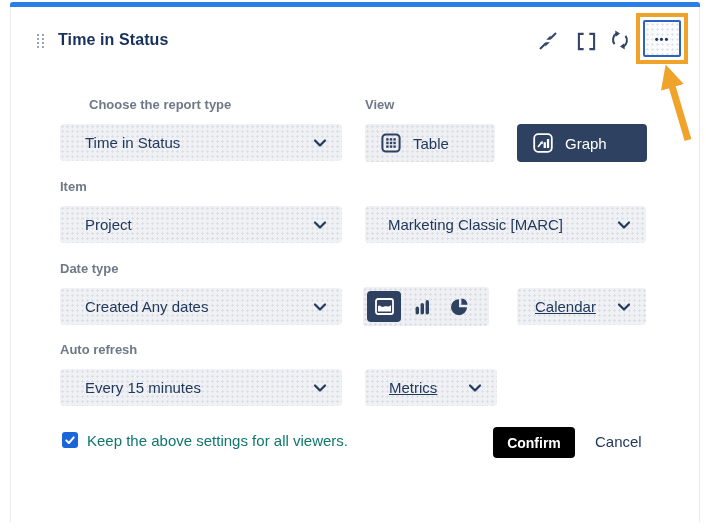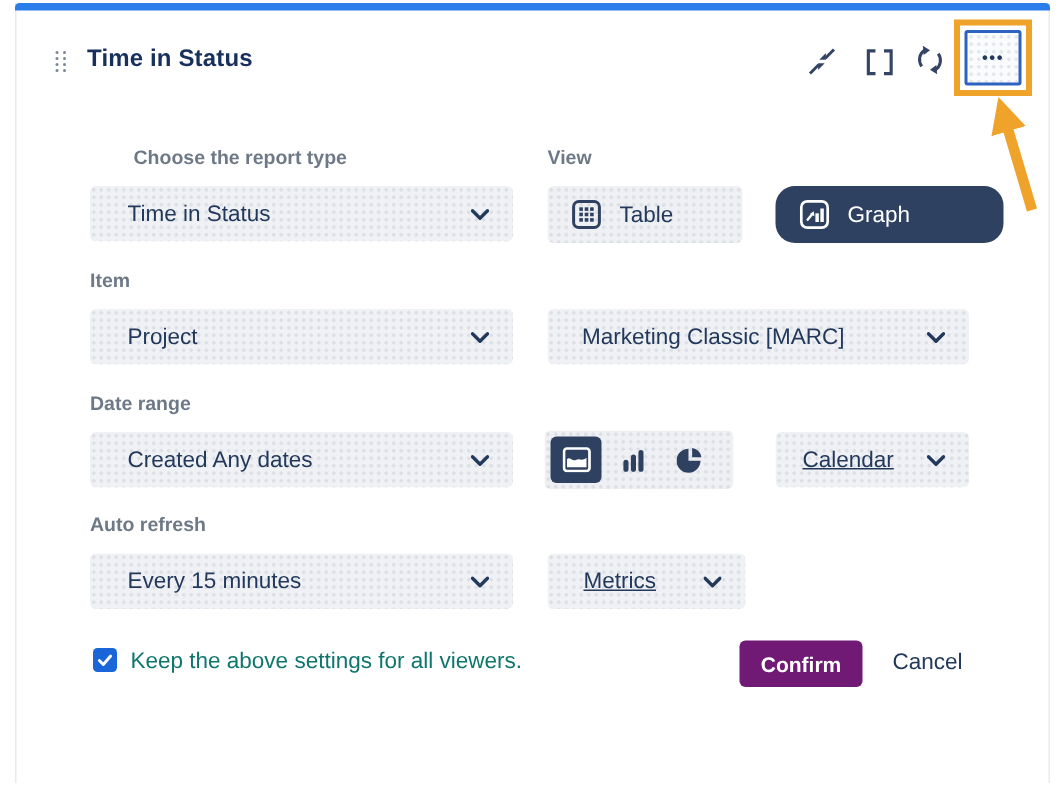--- a/index.html
+++ b/index.html
@@ -67,21 +67,21 @@
     display:flex;align-items:center;
   }
   .chart-tile{width:34px;height:31px;margin-left:4px;border-radius:4px;display:flex;align-items:center;justify-content:center;cursor:pointer;background:none;border:none;padding:0;}
   .chart-tile.selected{background:#2e4160;}
   
   .checkbox{left:62px;top:432px;width:16px;height:16px;border-radius:3px;background:#1a66d9;display:flex;align-items:center;justify-content:center;cursor:pointer;}
   .cb-label{left:87px;top:432px;font-size:15px;color:#0f766e;}
   
   .confirm-btn{
     left:493px;top:427px;width:82px;height:31px;border:none;border-radius:4px;
-    background:#701a75;color:#fff;font-size:14px;font-weight:600;cursor:pointer;
+    background:#000000;color:#fff;font-size:14px;font-weight:600;cursor:pointer;
     font-family:inherit;display:flex;align-items:center;justify-content:center;
   }
   .cancel-link{left:595px;top:433px;font-size:15px;color:#22395c;cursor:pointer;text-align:right;}
   .overlay{position:absolute;left:0;top:0;pointer-events:none;z-index:6;}
 </style>
 </head>
 <body>
 
 <div class="abs panel"></div>
 <div class="abs topbar"></div>
@@ -164,21 +164,21 @@
       <rect x="5.2" y="8.8" width="2.4" height="2.4"></rect>
         <rect x="8.8" y="8.8" width="2.4" height="2.4"></rect>
         <rect x="12.4" y="8.8" width="2.4" height="2.4"></rect>
       <rect x="5.2" y="12.4" width="2.4" height="2.4"></rect>
         <rect x="8.8" y="12.4" width="2.4" height="2.4"></rect>
         <rect x="12.4" y="12.4" width="2.4" height="2.4"></rect>
     </g>
   </svg>
   <span>Table</span>
 </button>
-<button class="abs view-btn dark" style="left:517px;top:124px;width:152px;border-radius:13px;">
+<button class="abs view-btn dark" style="left:517px;top:124px;width:130px;">
   <svg width="20" height="20" viewBox="0 0 20 20">
     <rect x="1.2" y="1.2" width="17.6" height="17.6" rx="4" fill="none" stroke="#ffffff" stroke-width="1.8"></rect>
     <line x1="5" y1="14" x2="8.4" y2="9.8" stroke="#ffffff" stroke-width="1.6"></line>
     <polygon points="9.6,7.8 9.9,11.2 6.9,9.6" fill="#ffffff"></polygon>
     <rect x="10.6" y="9.2" width="2.3" height="5.8" fill="#ffffff"></rect>
     <rect x="13.9" y="6" width="2.3" height="9" fill="#ffffff"></rect>
   </svg>
   <span>Graph</span>
 </button>
 
@@ -189,21 +189,21 @@
     <polyline points="1,1.5 6,6.5 11,1.5" fill="none" stroke="#22395c" stroke-width="2.2" stroke-linecap="round" stroke-linejoin="round"></polyline>
   </svg>
 </div>
 <div class="abs field wide" style="left:365px;top:206px;width:281px;padding-left:23px;">
   <span>Marketing Classic [MARC]</span>
   <svg class="chev" width="12" height="8" viewBox="0 0 12 8">
     <polyline points="1,1.5 6,6.5 11,1.5" fill="none" stroke="#22395c" stroke-width="2.2" stroke-linecap="round" stroke-linejoin="round"></polyline>
   </svg>
 </div>
 
-<div class="abs flabel" style="left:60px;top:261px;">Date range</div>
+<div class="abs flabel" style="left:60px;top:261px;">Date type</div>
 <div class="abs field wide" style="left:60px;top:288px;width:282px;">
   <span>Created Any dates</span>
   <svg class="chev" width="12" height="8" viewBox="0 0 12 8">
     <polyline points="1,1.5 6,6.5 11,1.5" fill="none" stroke="#22395c" stroke-width="2.2" stroke-linecap="round" stroke-linejoin="round"></polyline>
   </svg>
 </div>
 
 <div class="abs chart-group">
   <button class="chart-tile selected">
     <svg width="19" height="17" viewBox="0 0 19 17">

